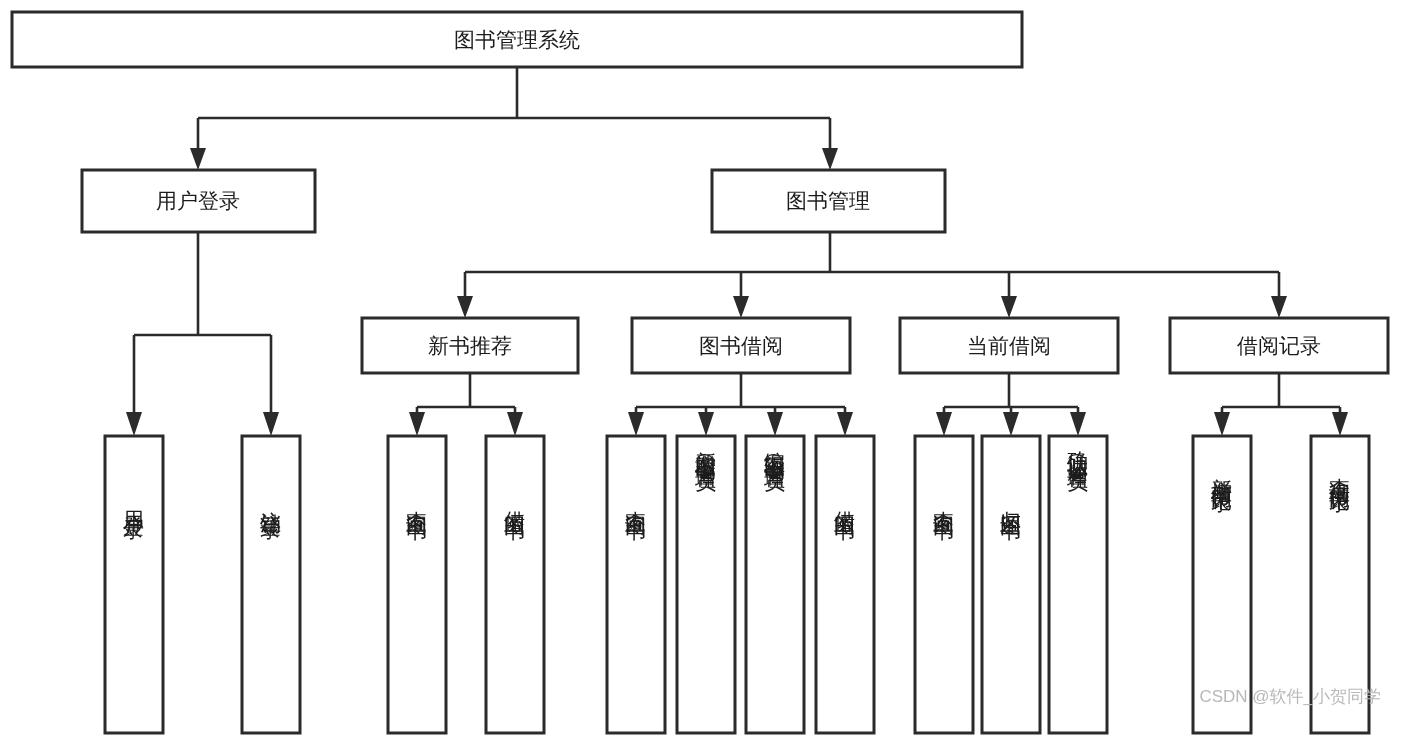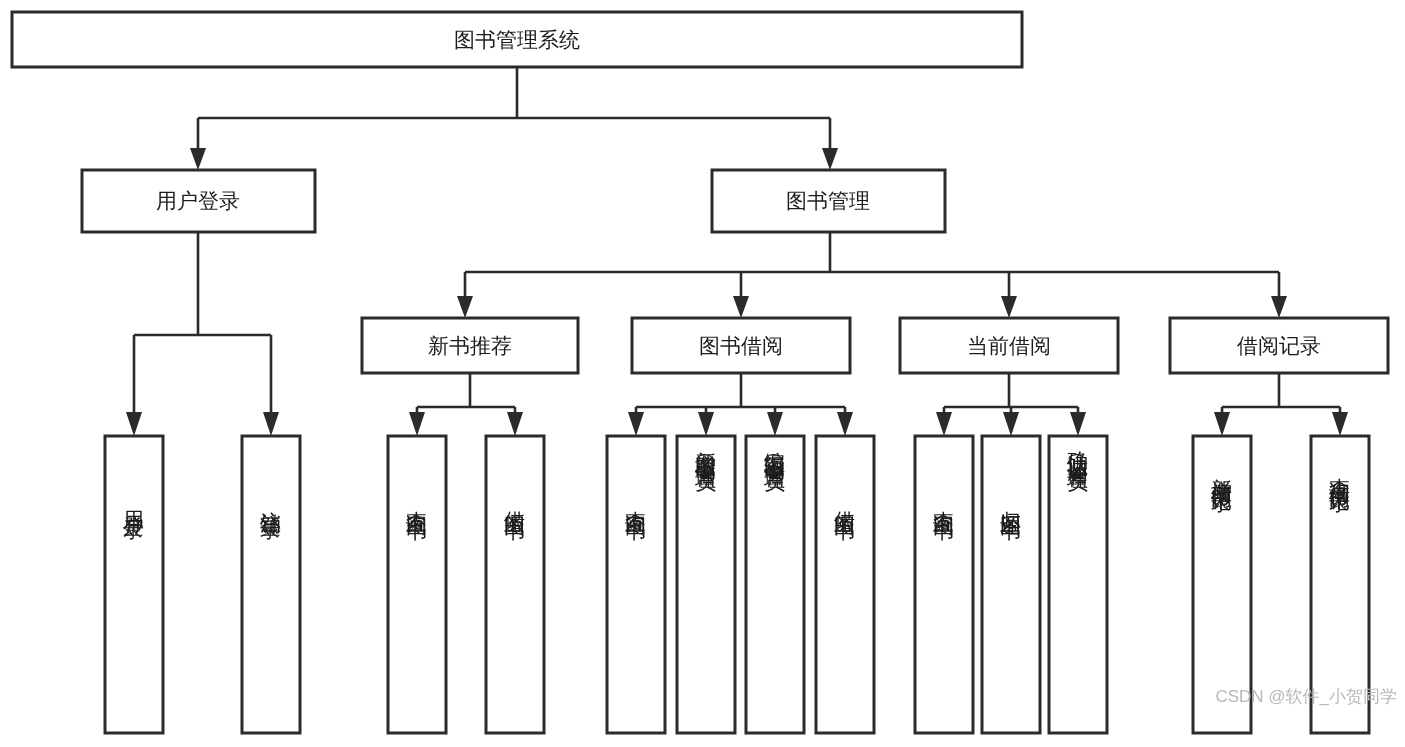--- a/index.html
+++ b/index.html
@@ -52,21 +52,21 @@
     font-family: "Liberation Sans", "DejaVu Sans", sans-serif;
     font-size: 21px;
     fill: #1c1c1c;
     text-anchor: middle;
     writing-mode: vertical-rl;
     glyph-orientation-vertical: 0;
     letter-spacing: 3px;
   }
   .watermark {
     position: absolute;
-    right: 8px;
+    right: 24px;
     bottom: 4px;
     font-family: "Liberation Sans", "DejaVu Sans", sans-serif;
     font-size: 17px;
     color: #b8b8b8;
     white-space: nowrap;
     user-select: none;
   }
 </style>
 </head>
 <body>

